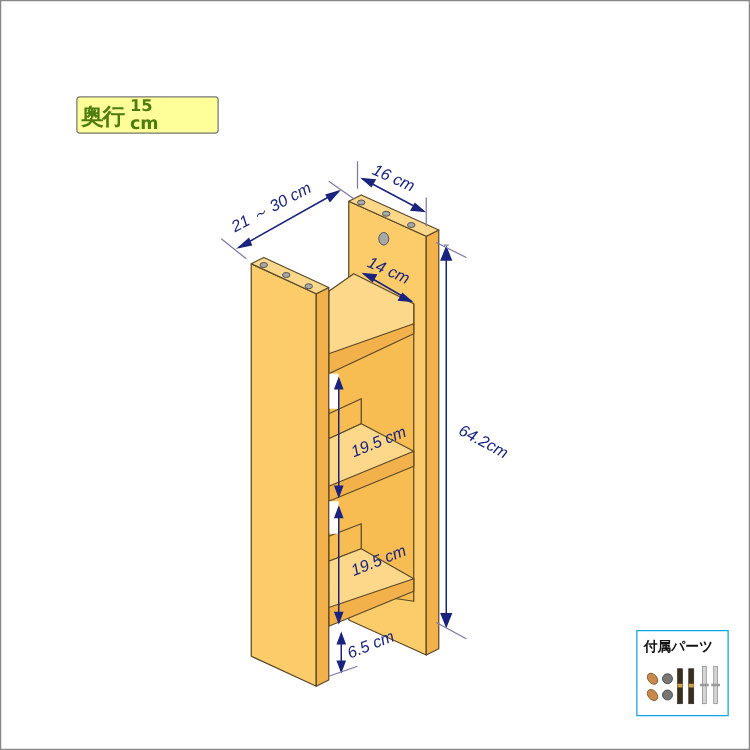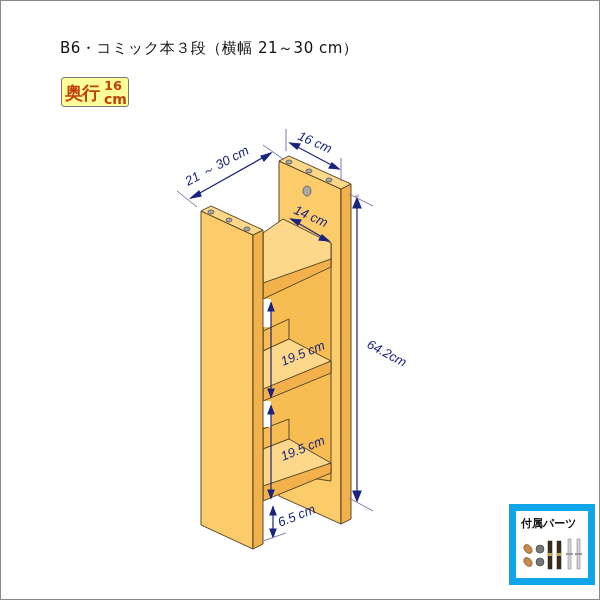--- a/index.html
+++ b/index.html
@@ -10,46 +10,45 @@
     background: #fff; overflow: hidden;
   }
   .title {
     position: absolute; left: 59px; top: 38px;
     font-family: "DejaVu Sans", sans-serif; font-size: 15px; color: #111;
     letter-spacing: 0.5px; white-space: nowrap;
   }
   .depth-badge {
     position: absolute; left: 60px; top: 76px; width: 66px; height: 28px;
     background: #ffff99; border: 1px solid #777; border-radius: 3px;
-    font-family: "DejaVu Sans", sans-serif; color: #c2410c;
+    font-family: "DejaVu Sans", sans-serif; color: #4d7c0f; padding-left: 46px;
   }
   .depth-badge .kanji { position: absolute; left: 3px; top: 3px; font-size: 18px; font-weight: bold; letter-spacing: -1px; }
   .depth-badge .num { position: absolute; left: 42px; top: 0px; font-size: 13px; font-weight: bold; }
   .depth-badge .unit { position: absolute; left: 42px; top: 13px; font-size: 14px; font-weight: bold; }
   svg.diagram { position: absolute; left: 0; top: 0; }
   .dim-label { font-family: "Liberation Sans", sans-serif; font-style: italic; font-size: 13px; fill: #1a237e; }
   .parts-box {
     position: absolute; left: 508px; top: 503px; width: 72px; height: 67px;
-    border: 7px solid #0ea5e9; background: #fff;
+    border: 1px solid #0ea5e9; background: #fff;
   }
   .parts-box .parts-title {
     position: absolute; left: 5px; top: 5px; font-family: "DejaVu Sans", sans-serif;
     font-size: 11px; font-weight: bold; color: #111; white-space: nowrap;
   }
 </style>
 </head>
 <body>
 
 <div class="frame">
 
-  <div class="title">B6・コミック本３段（横幅 21～30 cm）</div>
 
   <div class="depth-badge">
     <span class="kanji">奥行</span>
-    <span class="num">16</span>
+    <span class="num">15</span>
     <span class="unit">cm</span>
   </div>
 
   <svg class="diagram" width="600" height="600" viewBox="0 0 600 600">
     <g stroke="#5a4a2a" stroke-width="1" stroke-linejoin="round">
 
       <polygon points="278,160 340,188 340,523 278,495" fill="#fccb6a"></polygon>
 
       <polygon points="340,188 350,183 350,518 340,523" fill="#f2b14a"></polygon>
 

